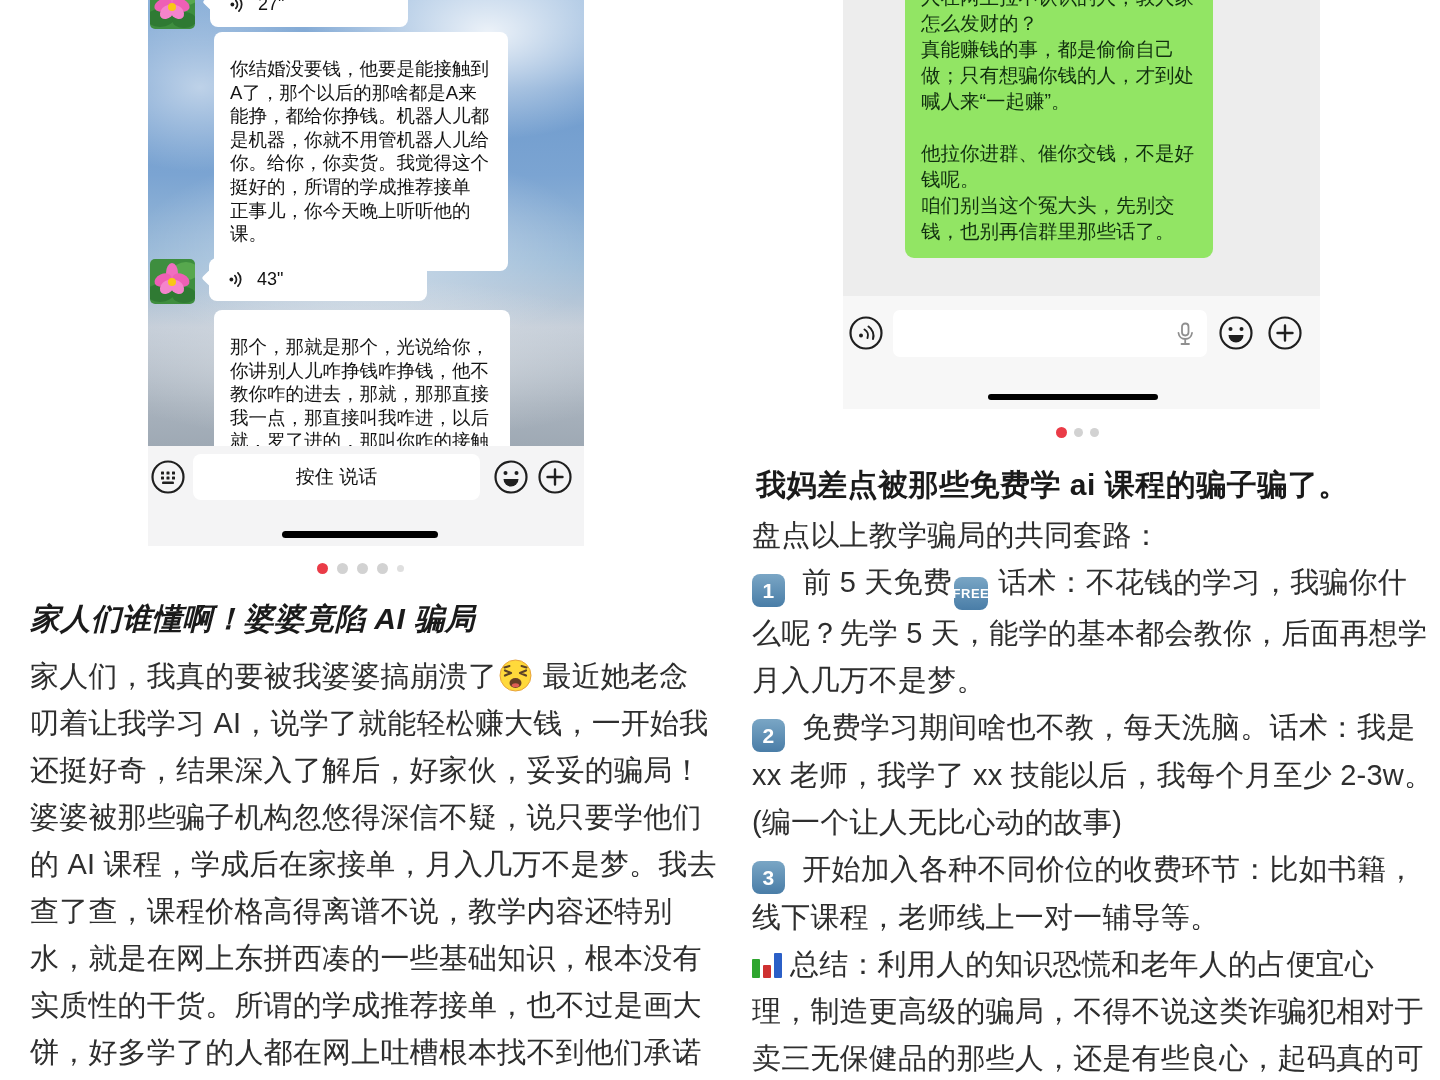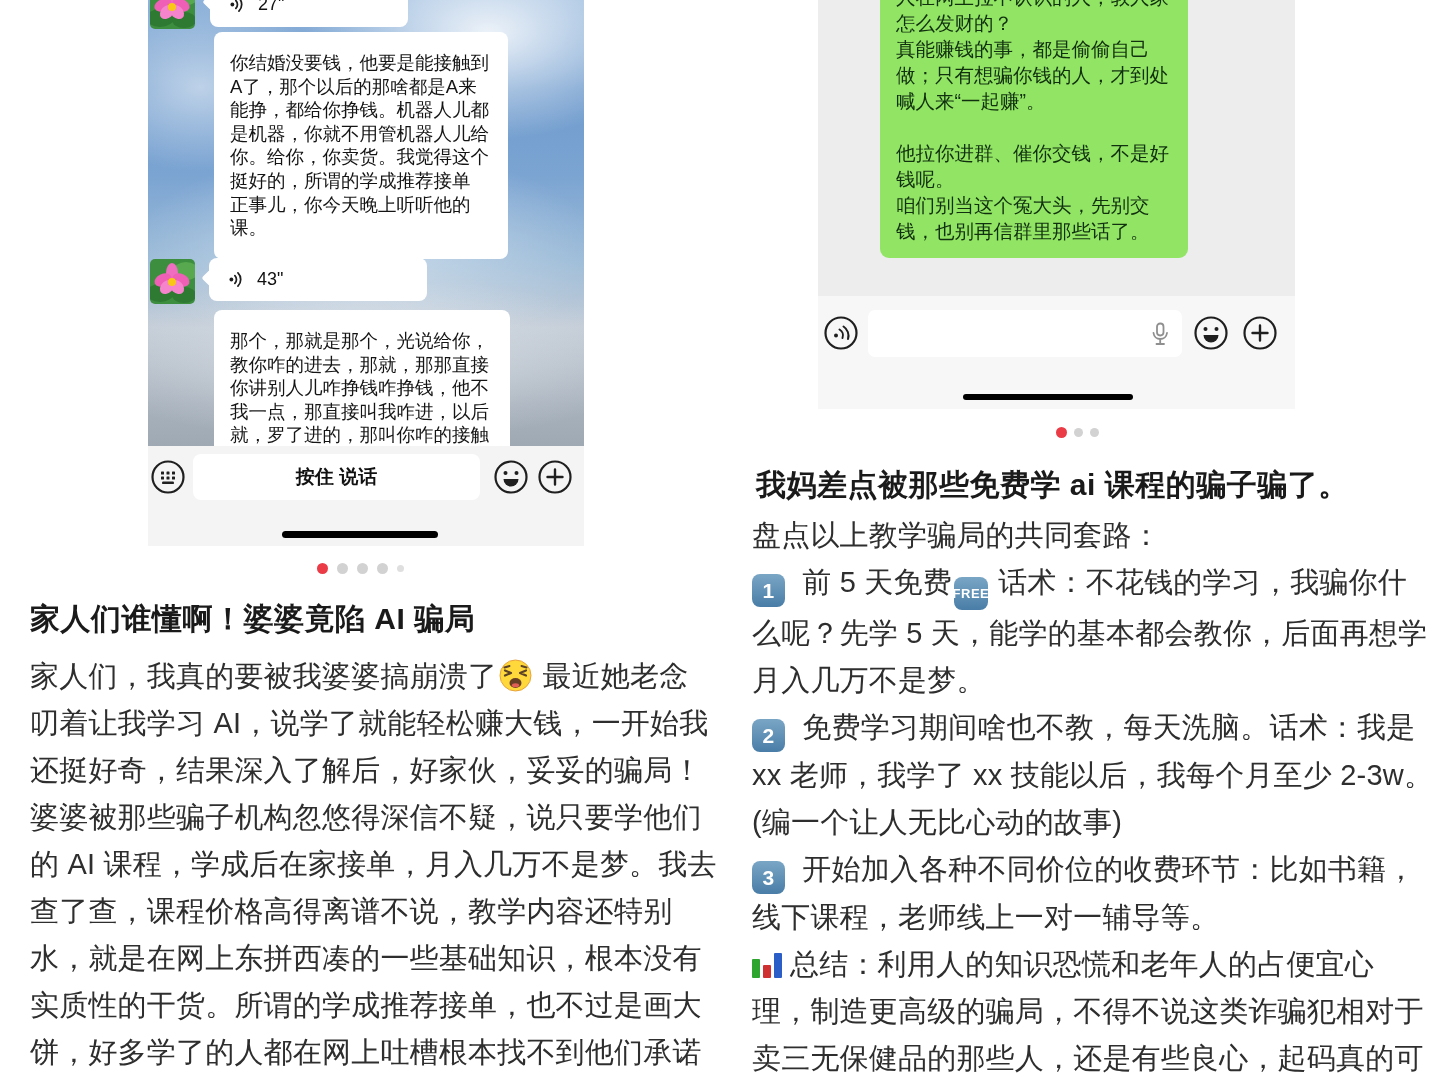--- a/index.html
+++ b/index.html
@@ -29,44 +29,44 @@
   }
   .voice-bubble::before{
     content:""; position:absolute; left:-5px; top:14px; width:12px; height:12px;
     background:#fff; transform:rotate(45deg); border-radius:2px;
   }
   #voice1{ left:62px; top:-18px; width:198px; height:45px; }
   #voice2{ left:61px; top:258px; width:218px; height:43px; }
   .duration{ font-size:18px; color:#111; }
 
   .text-bubble{
-    position:absolute; background:#fff; border-radius:8px; padding:19px 16px;
+    position:absolute; background:#fff; border-radius:8px; padding:25px 16px;
     font-size:18.5px; line-height:23.6px; color:#141414;
   }
   #tbubble1{ left:66px; top:32px;  width:294px; }
   #tbubble2{ left:66px; top:310px; width:296px; }
   .text-bubble .line, .g-bubble .line{ white-space:nowrap; }
 
   .inputbar-left{
     position:absolute; left:0; top:446px; width:436px; height:100px; background:#f4f4f5;
   }
   .hold-talk{
     position:absolute; left:45px; top:8px; width:287px; height:46px; background:#fff; border-radius:8px;
-    display:flex; align-items:center; justify-content:center; font-size:19px; font-weight:700; color:#111;
+    display:flex; align-items:center; justify-content:center; font-size:19px; font-weight:400; color:#111;
   }
   .round-ic{ position:absolute; width:34px; height:34px; }
   #kb-ic{ left:3px; top:14px; }
   #smile-left{ left:346px; top:14px; }
   #plus-left{ left:390px; top:14px; }
   .homebar{ position:absolute; background:#000; border-radius:4px; }
   #homebar-left{ left:134px; top:85px; width:156px; height:7px; }
 
   
   .shot-right{
-    position:absolute; left:818px; top:0; width:477px; height:409px; overflow:hidden; background:#ededed;
+    position:absolute; left:843px; top:0; width:477px; height:409px; overflow:hidden; background:#ededed;
   }
   .g-bubble{
     position:absolute; left:62px; top:-30px; width:308px; background:#92e564; border-radius:9px;
     padding:14px 16px; font-size:19.5px; line-height:26px; color:#11300f;
   }
   .inputbar-right{
     position:absolute; left:0; top:296px; width:477px; height:113px; background:#f7f7f7;
   }
   #voice-mode-ic{ left:6px; top:20px; }
   .text-field{
@@ -82,21 +82,21 @@
   .dots-left{ left:317px; top:563px; gap:9px; }
   .dots-right{ left:1056px; top:427px; gap:7px; }
   .dot{ width:11px; height:11px; border-radius:50%; background:#d2d2d2; }
   .dot.active{ background:#ea3b47; }
   .dot.small{ width:7px; height:7px; background:#dfdfdf; }
   .dots-right .dot{ width:9px; height:9px; }
   .dots-right .dot.active{ width:11px; height:11px; }
 
   
   .post-title{ position:absolute; font-weight:700; color:#1a1a1a; font-size:30px; letter-spacing:.5px; white-space:nowrap; }
-  #title-left{ left:30px; top:599px; }
+  #title-left{ left:30px; top:599px;font-style:italic; }
   #title-right{ left:756px; top:465px; }
   .post-body{ position:absolute; color:#2e2e2e; font-size:29px; line-height:47px; letter-spacing:.2px; }
   #body-left{ left:30px; top:653px; }
   #body-right{ left:752px; top:512px; }
   .post-body .line{ white-space:nowrap; }
 
   
   .ic{ display:inline-flex; vertical-align:-6px; }
   .keycap-1,.keycap-2,.keycap-3,.free-badge{
     width:33px; height:33px; border-radius:8px;
@@ -173,22 +173,22 @@
       <svg width="21" height="21" viewBox="0 0 24 24">
         <circle cx="5" cy="12" r="2.2" fill="#1e1e1e"></circle>
         <path d="M9 7.5 a6.5 6.5 0 0 1 0 9" fill="none" stroke="#1e1e1e" stroke-width="2" stroke-linecap="round"></path>
         <path d="M12.5 4.5 a10.5 10.5 0 0 1 0 15" fill="none" stroke="#1e1e1e" stroke-width="2" stroke-linecap="round"></path>
       </svg>
       <span class="duration">43"</span>
     </div>
 
     <div class="text-bubble" id="tbubble2">
         <div class="line">那个，那就是那个，光说给你，</div>
+        <div class="line">你讲别人儿咋挣钱咋挣钱，他不</div>
         <div class="line">教你咋的进去，那就，那那直接</div>
-        <div class="line">你讲别人儿咋挣钱咋挣钱，他不</div>
         <div class="line">我一点，那直接叫我咋进，以后</div>
         <div class="line">就，罗了进的，那叫你咋的接触</div>
       </div>
 
     <div class="inputbar-left">
       <svg class="round-ic" id="kb-ic" viewBox="0 0 34 34">
         <circle cx="17" cy="17" r="15.5" fill="none" stroke="#1f1f1f" stroke-width="2.2"></circle>
         <g fill="#1f1f1f">
           <rect x="10" y="11.5" width="3" height="3" rx="0.6"></rect>
             <rect x="15.5" y="11.5" width="3" height="3" rx="0.6"></rect>

